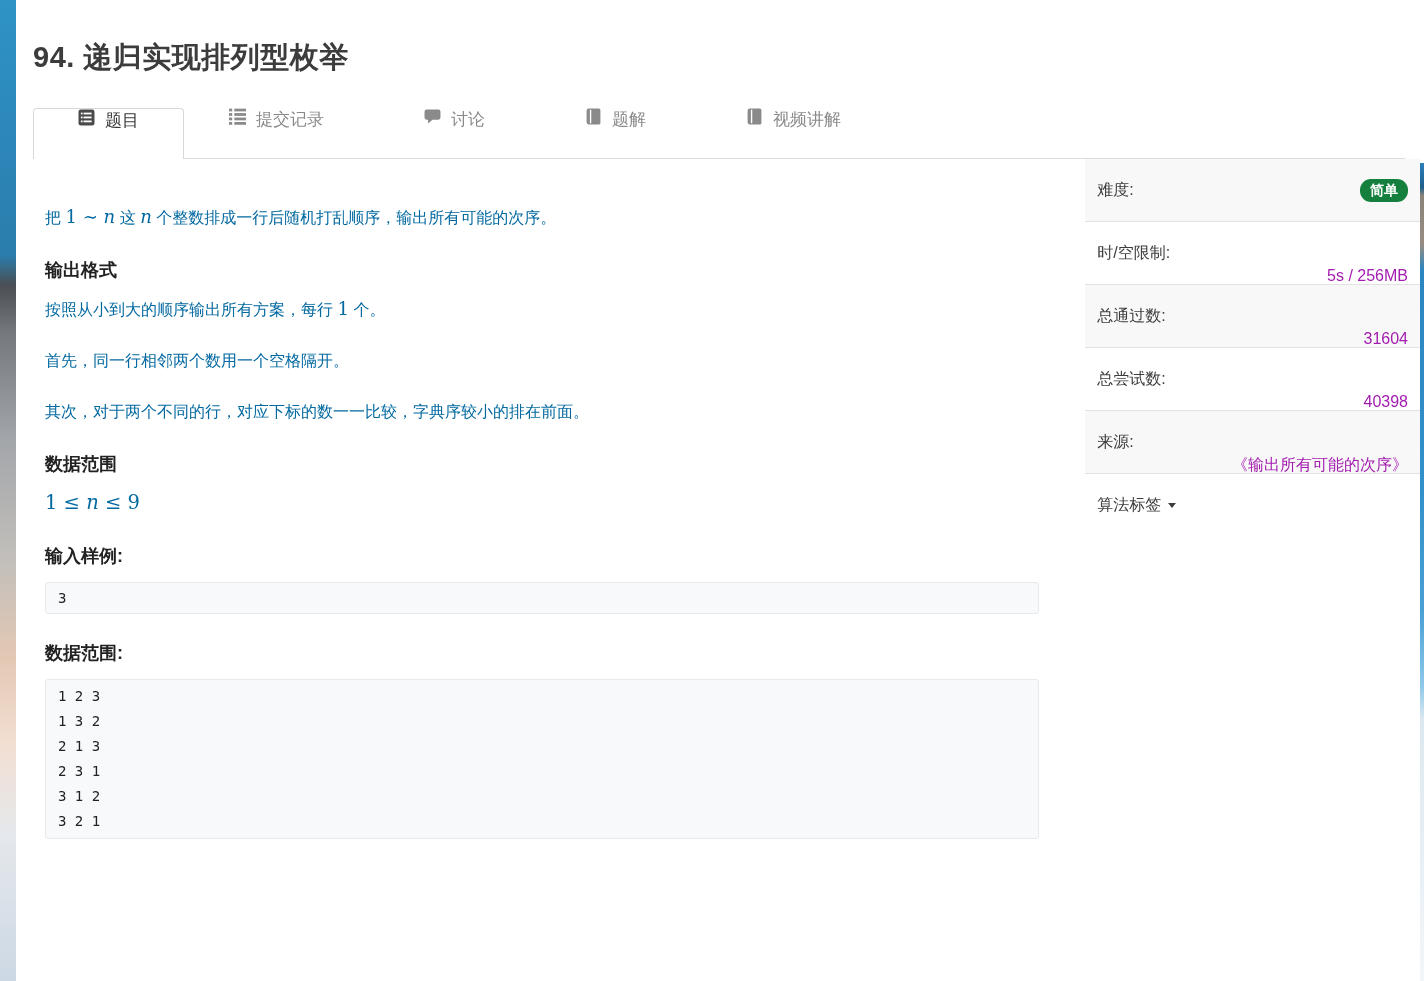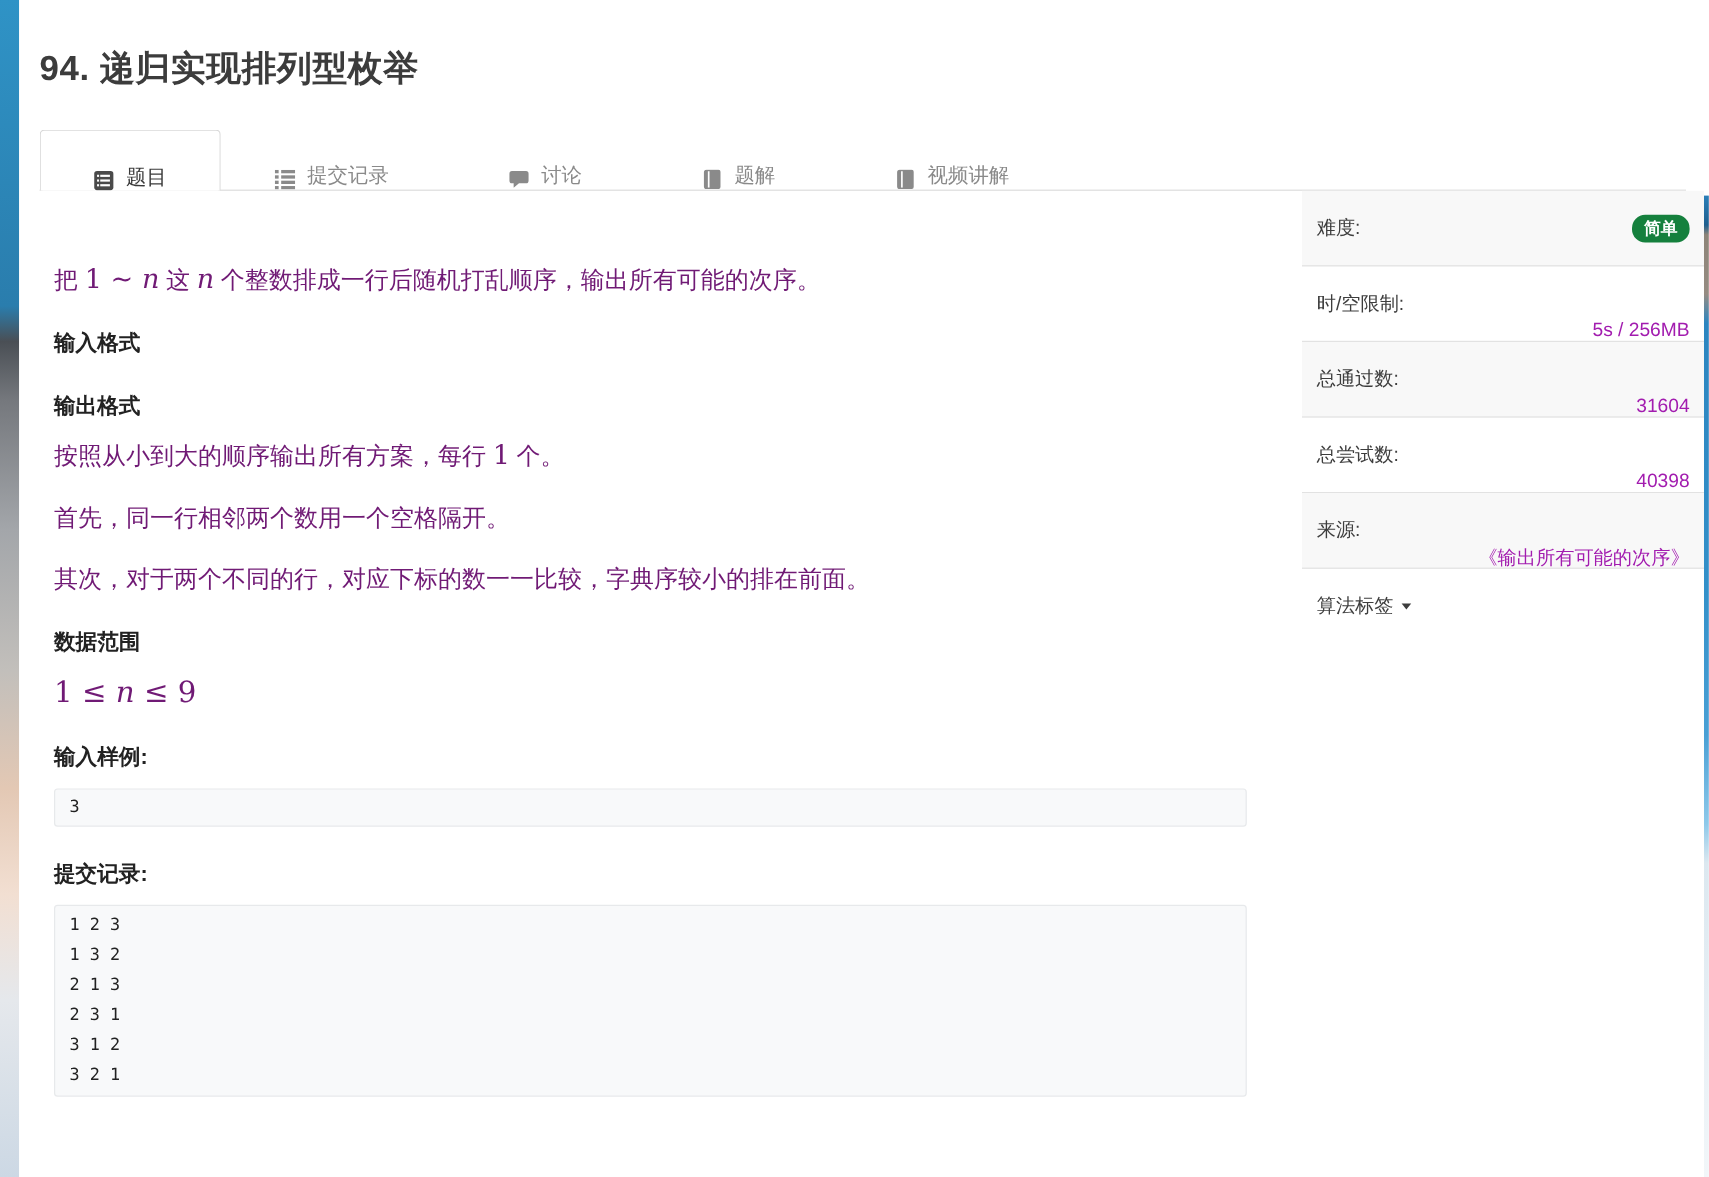--- a/index.html
+++ b/index.html
@@ -38,21 +38,21 @@
     letter-spacing: 0.5px;
   }
 
   
   .tabs {
     display: flex; align-items: flex-end;
     margin: 30px 0 0 17px; width: 1372px;
     border-bottom: 1px solid #dcdcdc;
   }
   .tab {
-    display: flex; align-items: flex-end; gap: 10px;
+    display: flex; align-items: flex-start; gap: 10px;
     height: 50px; font-size: 17px; color: #8a8a8a;
     cursor: pointer; white-space: nowrap;
   }
   .tab .ticon { display: inline-flex; width: 17px; height: 17px; }
   .tab svg { width: 17px; height: 17px; fill: currentColor; }
   .tab.active {
     padding: 0 44px;
     background: #fff;
     border: 1px solid #d8d8d8; border-bottom: none;
     border-radius: 4px 4px 0 0;
@@ -60,21 +60,21 @@
     color: #3a3a3a;
   }
   .tab.active .ticon { color: #4a4a4a; }
   .tab:not(.active) { margin-left: 100px; }
   .tab.active + .tab { margin-left: 45px; }
 
   
   .content-row { display: flex; align-items: flex-start; margin-left: 17px; }
   .main { width: 1022px; padding: 45px 0 0 12px; }
 
-  .main p { margin: 16px 0 25px; font-size: 20px; line-height: 26px; color: #701a75; }
+  .main p { margin: 0 0 25px; font-size: 16px; line-height: 26px; color: #0369a1; }
   .main h3 { margin: 26px 0 13px; font-size: 18px; line-height: 26px; font-weight: bold; color: #222; }
 
   .math-rm { font-family: "DejaVu Serif", "Liberation Serif", serif; font-size: 1.13em; }
   .math-it { font-family: "DejaVu Serif", "Liberation Serif", serif; font-style: italic; font-size: 1.13em; }
   .formula { font-size: 17px; }
   .formula .math-rm, .formula .math-it { font-size: 1.22em; }
 
   .codeblock {
     margin: 0 0 26px; width: 994px;
     background: #f8f9fa;
@@ -175,34 +175,33 @@
       <span>视频讲解</span>
     </div>
   </div>
 
   <div class="content-row">
 
     <div class="main">
 
       <p><span>把 </span><span class="math-rm">1 ∼ </span><span class="math-it">n</span><span> 这 </span><span class="math-it">n</span><span> 个整数排成一行后随机打乱顺序，输出所有可能的次序。</span></p>
 
-      <h3>输入格式</h3>
 
       <h3>输出格式</h3>
       <p><span>按照从小到大的顺序输出所有方案，每行 </span><span class="math-rm">1</span><span> 个。</span></p>
       <p>首先，同一行相邻两个数用一个空格隔开。</p>
       <p>其次，对于两个不同的行，对应下标的数一一比较，字典序较小的排在前面。</p>
 
       <h3>数据范围</h3>
       <p class="formula"><span class="math-rm">1 ≤ </span><span class="math-it">n</span><span class="math-rm"> ≤ 9</span></p>
 
       <h3>输入样例:</h3>
       <pre class="codeblock single">3</pre>
 
-      <h3>提交记录:</h3>
+      <h3>数据范围:</h3>
       <pre class="codeblock">1 2 3
 1 3 2
 2 1 3
 2 3 1
 3 1 2
 3 2 1</pre>
 
     </div>
 
     <aside class="sidebar">

